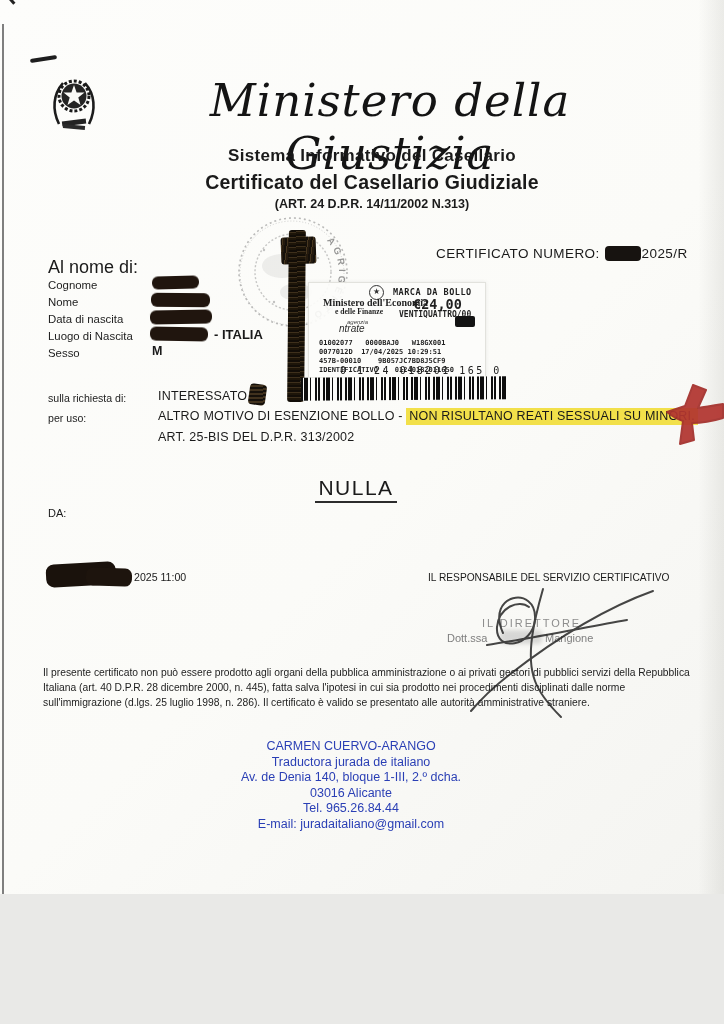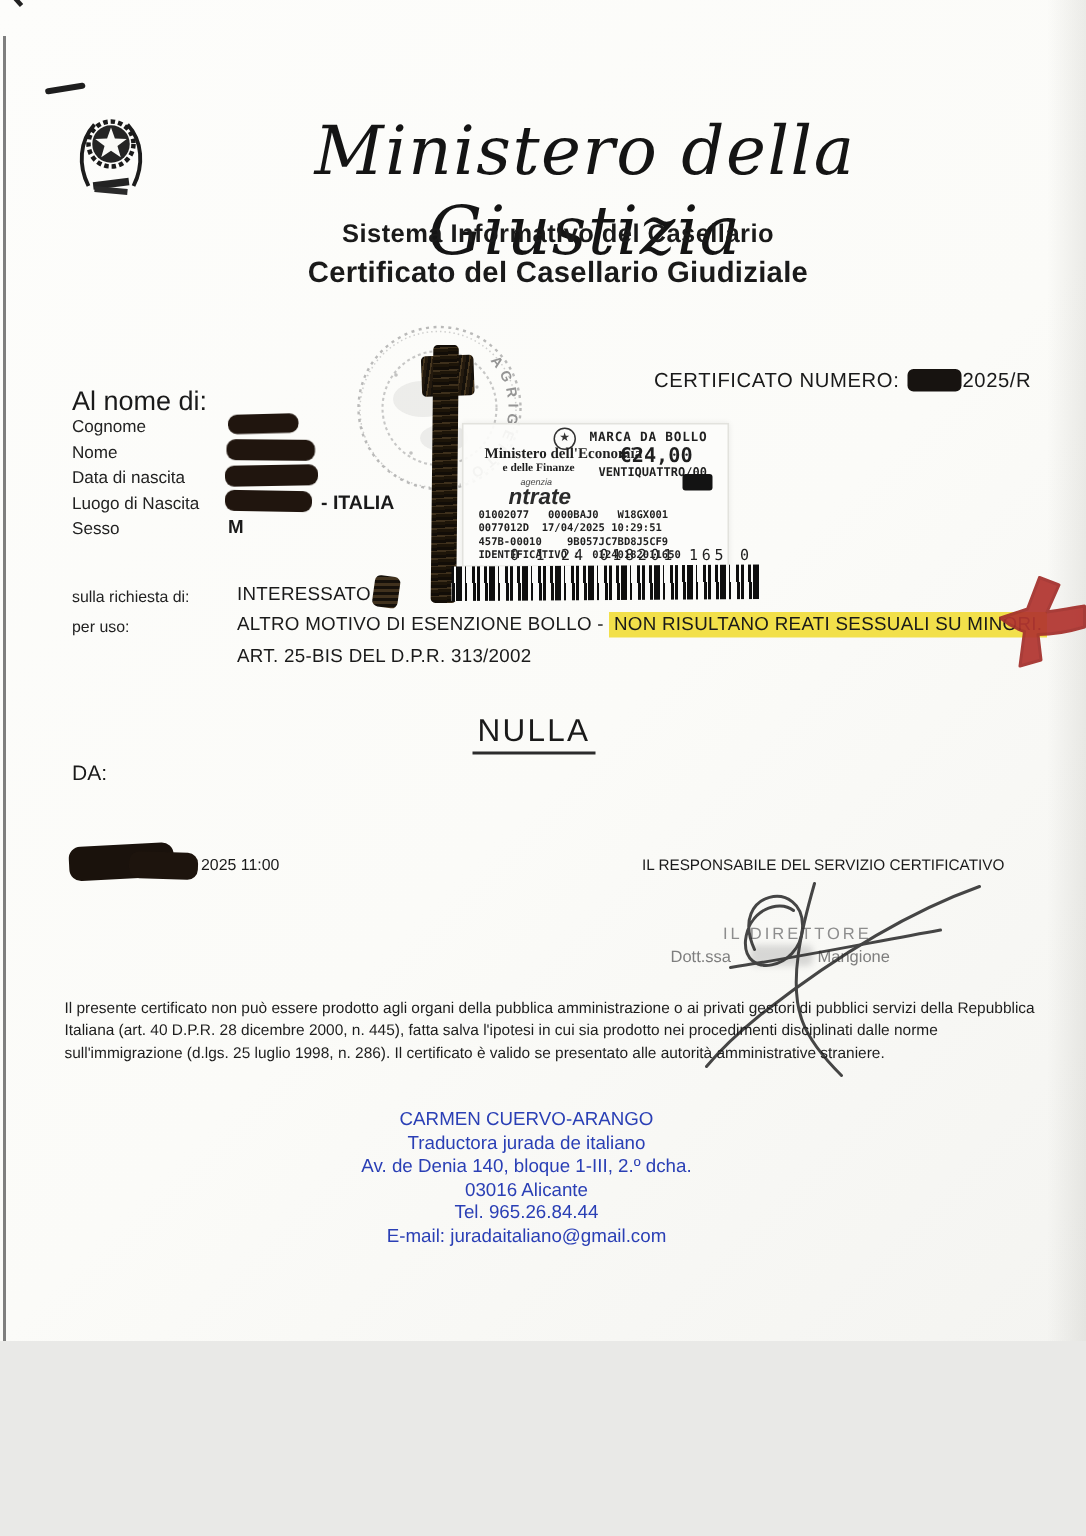--- a/index.html
+++ b/index.html
@@ -41,35 +41,35 @@
   .sticker *{position:absolute;font-family:"DejaVu Sans Mono",monospace;color:#1f1f1f;}
   .st-emblem{left:60px;top:2px;width:13px;height:13px;border:1.5px solid #333;border-radius:50%;
     font-size:8px;line-height:11px;text-align:center;color:#333;font-family:"DejaVu Sans",sans-serif;}
   .st-title{left:84px;top:4px;font-size:8.5px;font-weight:bold;letter-spacing:.5px;}
   .st-amount{left:104px;top:13px;font-size:13.5px;font-weight:bold;}
   .st-min1{left:14px;top:14px;font-size:10px;font-weight:bold;font-family:"Liberation Serif",serif;}
   .st-min2{left:26px;top:24px;font-size:7.6px;font-weight:bold;font-family:"Liberation Serif",serif;}
   .st-words{left:90px;top:27px;font-size:8px;font-weight:bold;}
   .st-redact{left:146px;top:33px;width:20px;height:11px;background:#131313;border-radius:2px;}
   .st-ag-small{left:38px;top:36px;font-size:6px;font-style:italic;color:#444;font-family:"Liberation Sans",sans-serif;}
-  .st-ag-big{left:30px;top:40px;font-size:15px;font-weight:bold;font-style:italic;color:#2b2b2b;font-family:"Liberation Sans",sans-serif;}
+  .st-ag-big{left:30px;top:40px;font-size:10px;font-weight:normal;font-style:italic;color:#2b2b2b;font-family:"Liberation Sans",sans-serif;}
   .st-codes{left:10px;top:56px;font-size:7px;font-weight:bold;line-height:9px;white-space:pre;filter:blur(.2px);}
   
   .bc-num{left:340px;top:365px;font-family:"DejaVu Sans Mono",monospace;font-size:10px;letter-spacing:2.5px;color:#222;}
   .barcode{left:301px;top:377px;width:206px;height:23px;transform:rotate(-.4deg);
     background:repeating-linear-gradient(90deg,#0e0e0e 0 2px,#fbfbf9 2px 3px,#0e0e0e 3px 7px,#fbfbf9 7px 9px,#0e0e0e 9px 10px,#fbfbf9 10px 14px,#0e0e0e 14px 16px,#fbfbf9 16px 17px,#0e0e0e 17px 19px,#fbfbf9 19px 22px);}
   
   .small-lab{font-size:10.6px;color:#222;}
   .val{font-size:12.5px;letter-spacing:.2px;}
   .hl{background:#f2e04a;padding:1px 3px 2px 3px;color:#191919;}
   
   .attesta{left:48px;top:458px;font-size:12.3px;}
   .nulla-wrap{left:300px;top:476px;width:112px;text-align:center;}
   .nulla{font-size:21px;letter-spacing:1.5px;border-bottom:2px solid #2c2c2c;padding:0 3px 2px 3px;}
-  .da{left:48px;top:507px;font-size:14px;}
+  .da{left:48px;top:507px;font-size:11px;}
   .estratto{left:43px;top:520px;font-size:10.3px;letter-spacing:.1px;}
   
   .blob1{left:46px;top:563px;width:70px;height:23px;background:#1a120c;border-radius:8px;transform:rotate(-3deg);}
   .blob2{left:86px;top:568px;width:46px;height:18px;background:#1d140d;border-radius:7px;transform:rotate(2deg);}
   .issue-dt{left:134px;top:571px;font-size:10.6px;}
   .resp{left:428px;top:572px;font-size:10.2px;}
   
   .sig-svg{left:425px;top:585px;width:250px;height:145px;}
   .sig-role{left:482px;top:617px;font-size:11px;color:#8d8d8d;letter-spacing:2px;filter:blur(.5px);}
   .sig-name-l{left:447px;top:632px;font-size:11px;color:#7e7e7e;filter:blur(.4px);}
@@ -96,20 +96,21 @@
     <circle cx="24" cy="22" r="15" fill="none" stroke="#1a1a1a" stroke-width="3" stroke-dasharray="3 2"></circle>
     <circle cx="24" cy="22" r="12.5" fill="#242424"></circle>
     <path d="M24,11 L26.6,18.4 L34.5,18.6 L28.3,23.4 L30.5,30.9 L24,26.5 L17.5,30.9 L19.7,23.4 L13.5,18.6 L21.4,18.4 Z" fill="#fafaf7"></path>
     <rect x="12" y="46" width="24" height="5" fill="#232323" transform="rotate(-7 24 48)"></rect>
     <rect x="13" y="51" width="22" height="4" fill="#2a2a2a" transform="rotate(5 24 53)"></rect>
   </svg>
 
   <div class="abs title-script">Ministero della Giustizia</div>
   <div class="abs sub1">Sistema Informativo del Casellario</div>
   <div class="abs sub2">Certificato del Casellario Giudiziale</div>
+  <div class="abs sub3">(ART. 24 D.P.R. 14/11/2002 N.313)</div>
 
   <div class="abs certnum">
     <span>CERTIFICATO NUMERO:</span>
     <span class="redact-box"></span>
     <span>2025/R</span>
   </div>
 
   <div class="abs heading">Al nome di:</div>
   <div class="abs flabel" style="top:279px">Cognome</div>
   <div class="abs flabel" style="top:296px">Nome</div>

